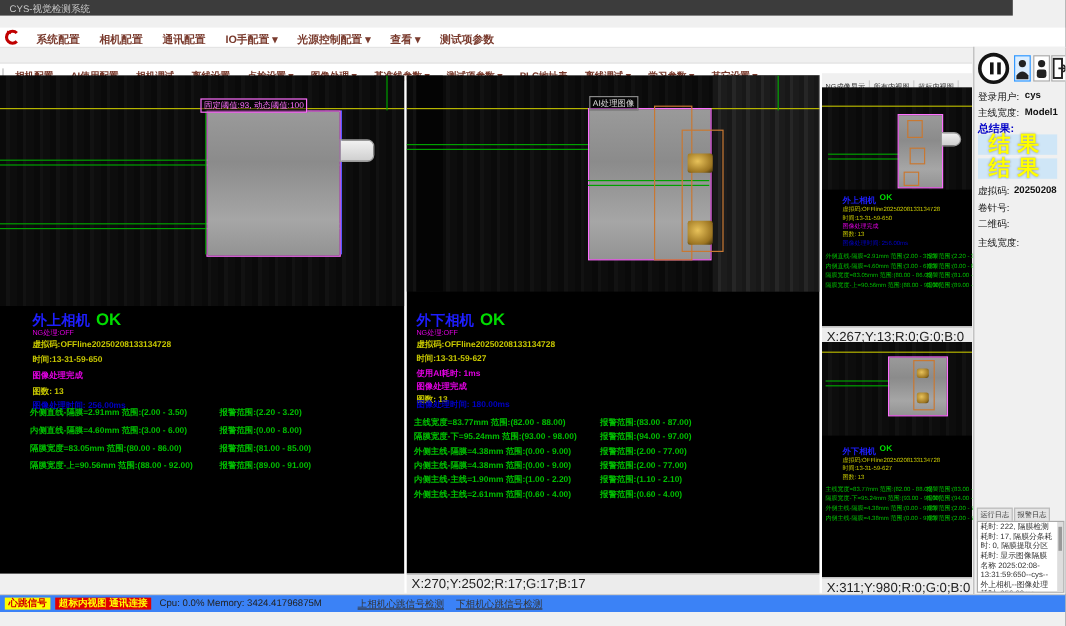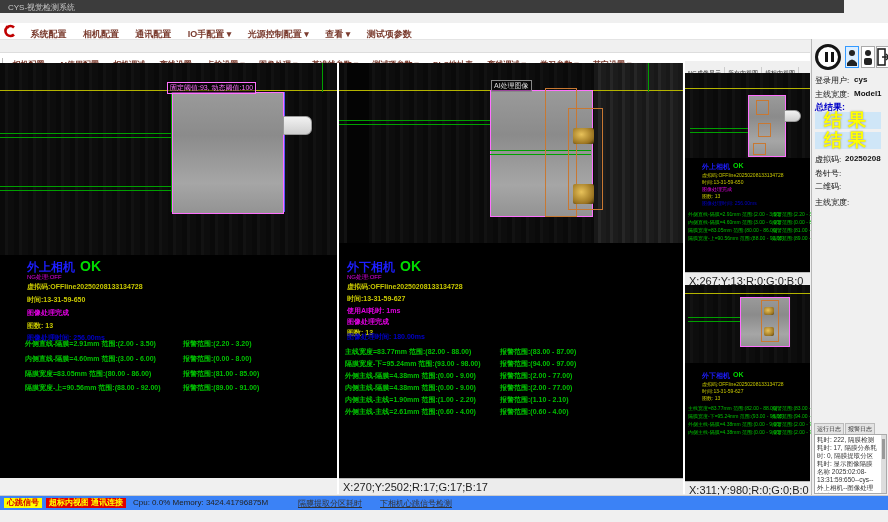--- a/index.html
+++ b/index.html
@@ -297,17 +297,17 @@
           <i></i>
         </div>
     </div>
   </div>
 
   <div class="abs statusbar">
     <span class="badge" style="left:4px;background:#ffff00;color:#d00000;">心跳信号</span>
     <span class="badge" style="left:46px;background:#e00000;color:#ffff00;">超标内视图</span>
     <span class="badge" style="left:88px;background:#e00000;color:#ffff00;">通讯连接</span>
     <span class="sbtext" style="left:133px;">Cpu: 0.0% Memory: 3424.41796875M</span>
-    <span class="sblink" style="left:298px;">隔膜提取分区耗时</span>
+    <span class="sblink" style="left:298px;">上相机心跳信号检测</span>
     <span class="sblink" style="left:380px;">下相机心跳信号检测</span>
   </div>
 
 </div>
 
 </body></html>

